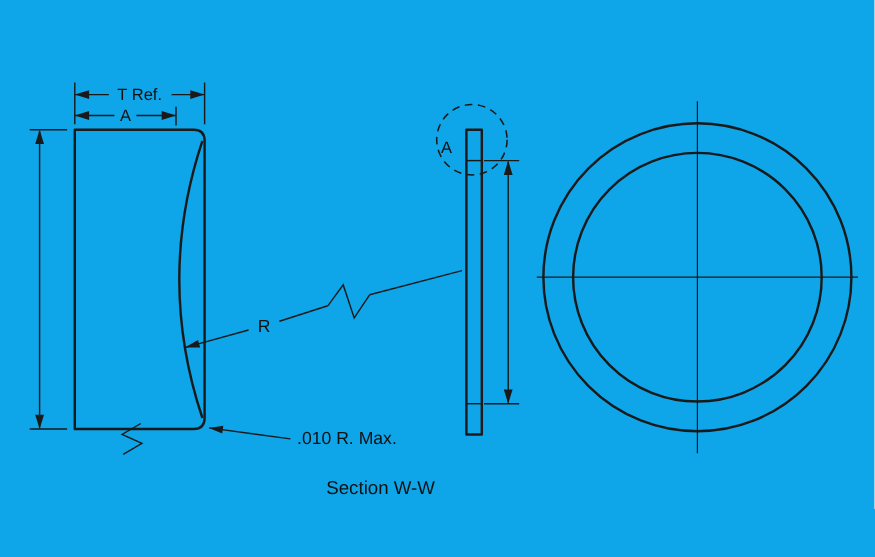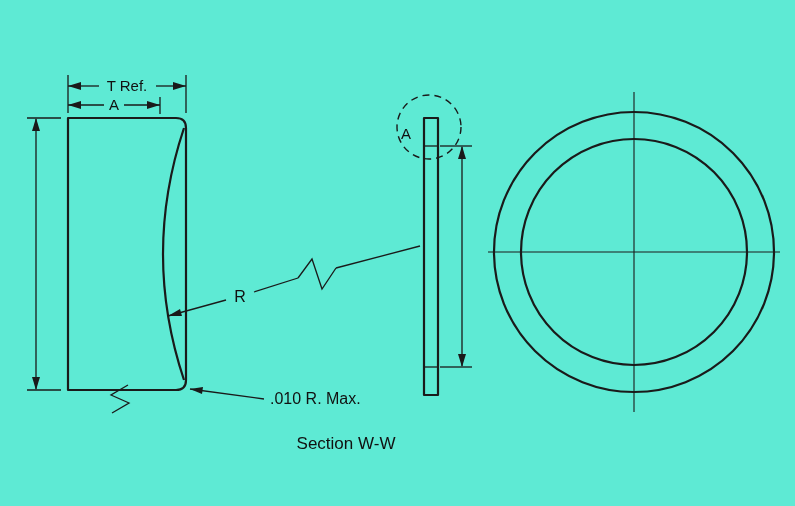--- a/index.html
+++ b/index.html
@@ -3,21 +3,21 @@
 <meta charset="utf-8">
 <style>
   html, body {
     margin: 0;
     padding: 0;
     background: #ffffff;
   }
   .canvas {
     width: 795px;
     height: 506px;
-    background: #5eead4;
+    background: #0ea5e9;
     position: relative;
     overflow: hidden;
   }
   svg {
     display: block;
   }
   .outline {
     fill: none;
     stroke: #1a1a1a;
     stroke-width: 2.2;

